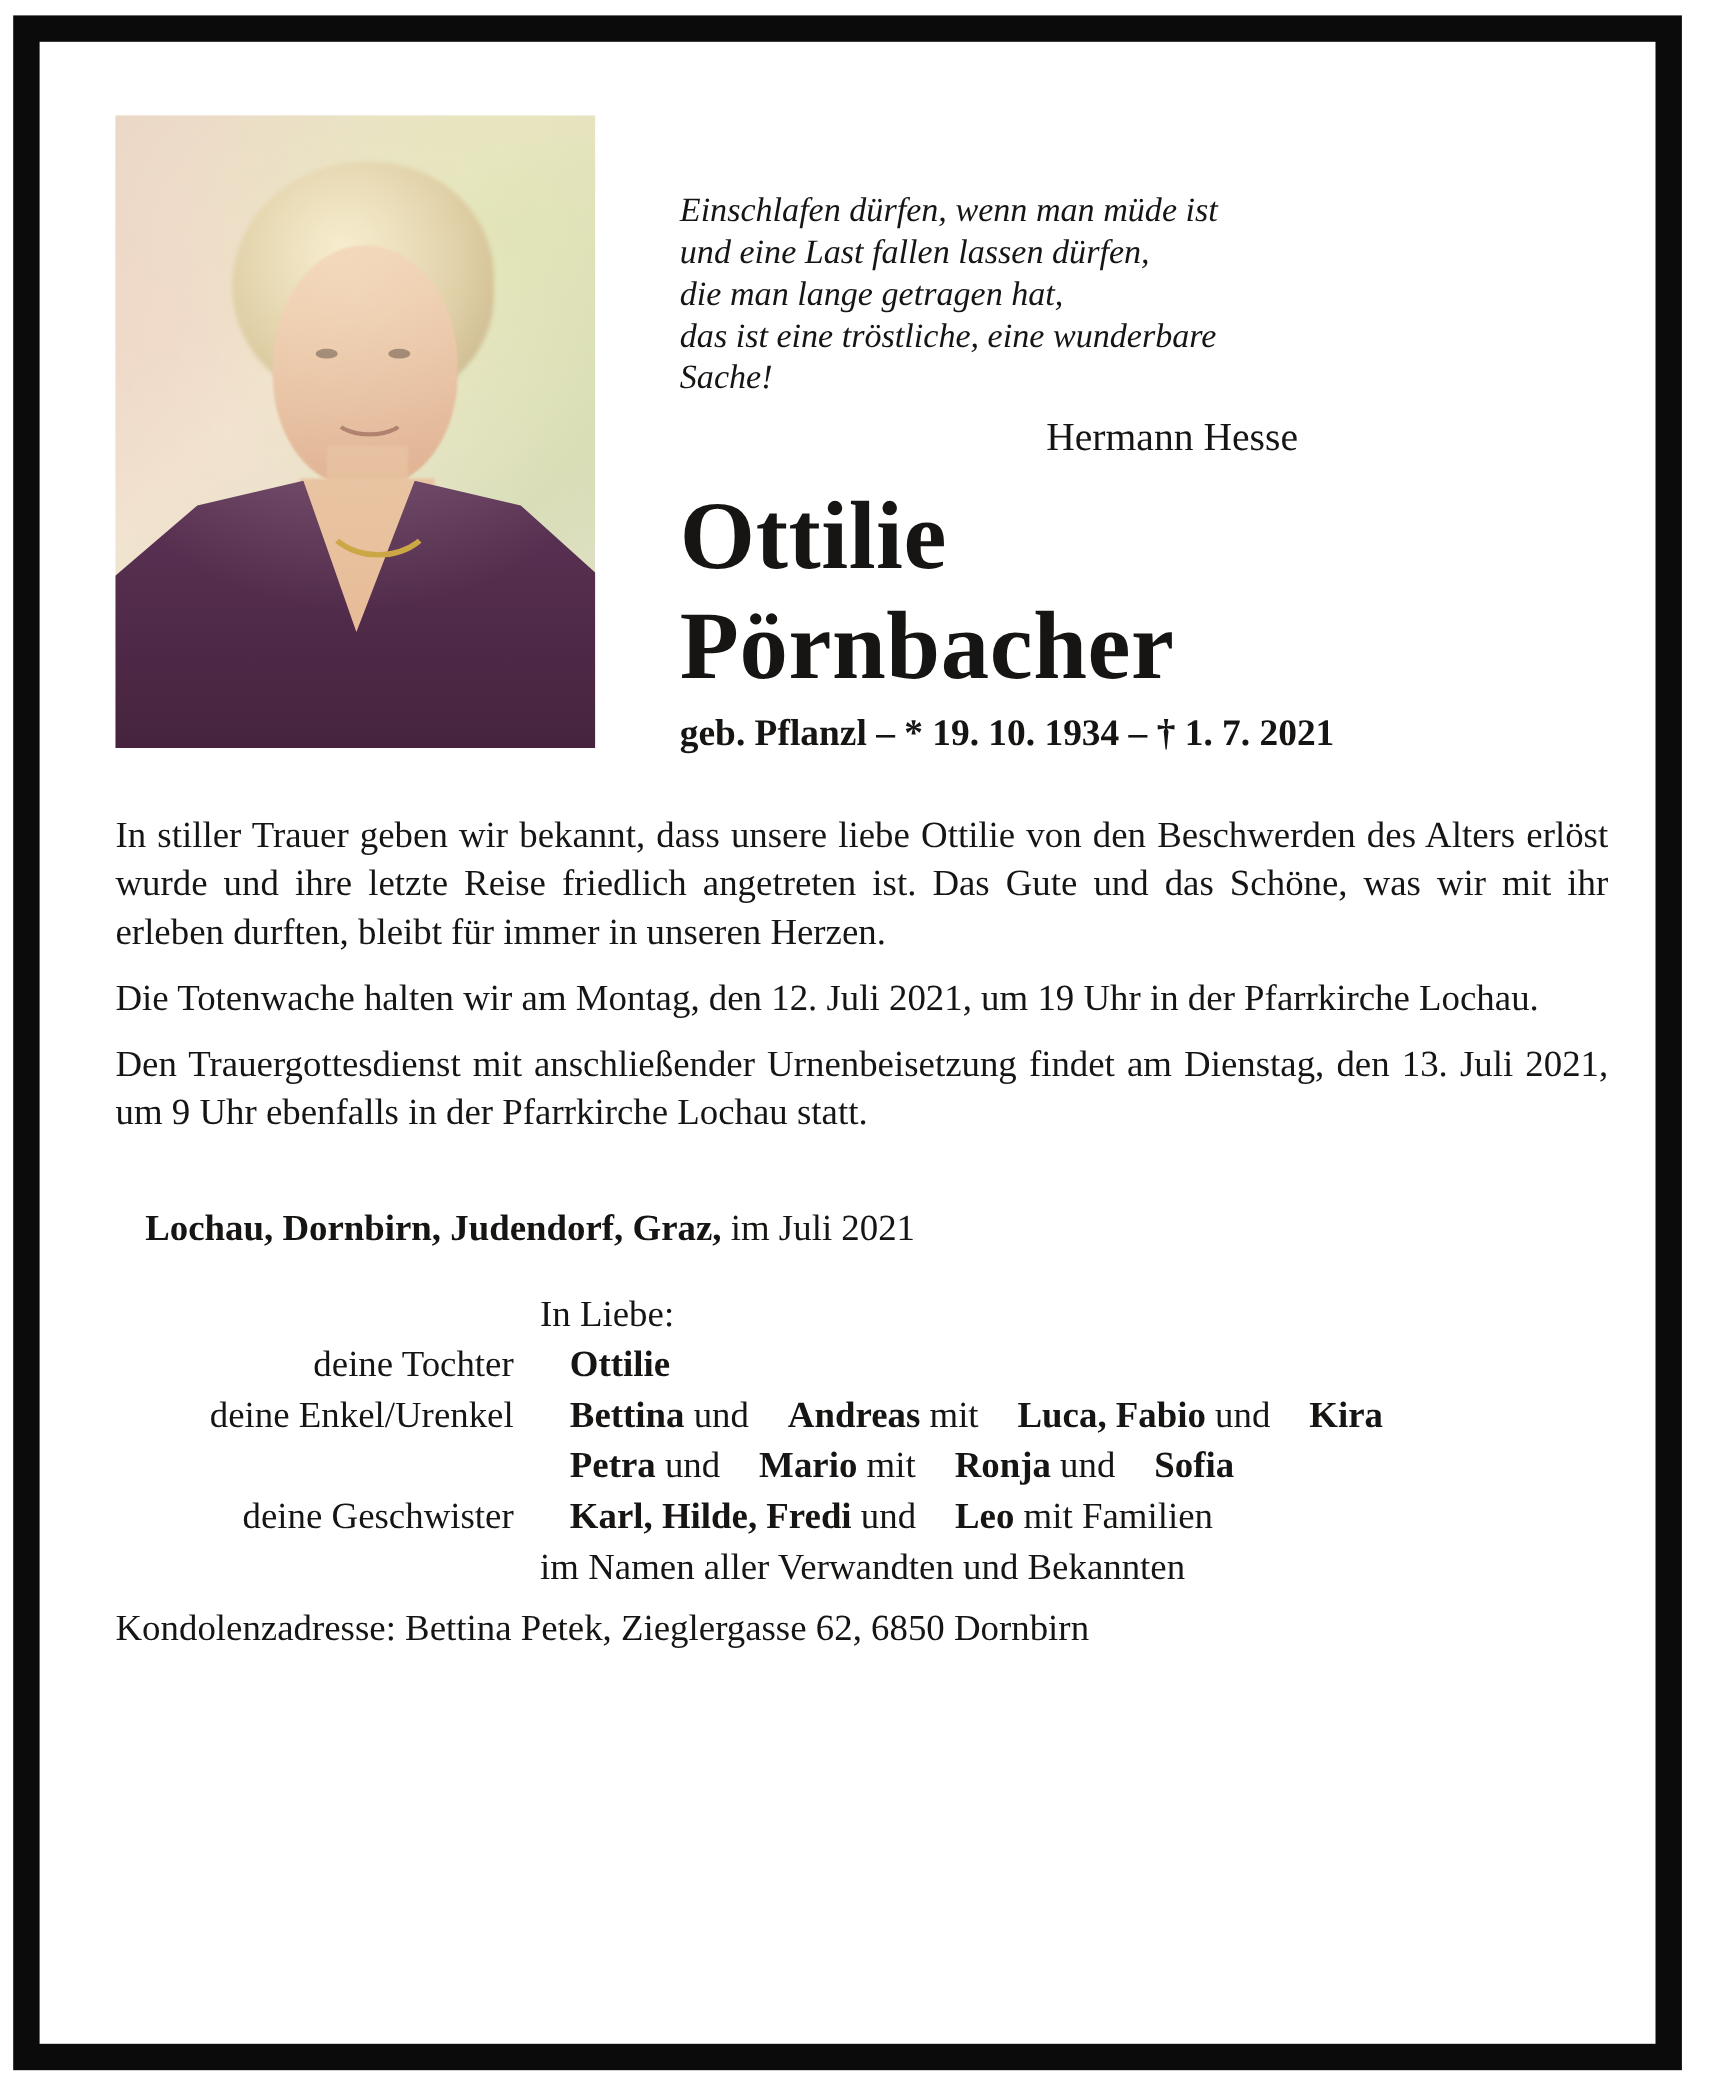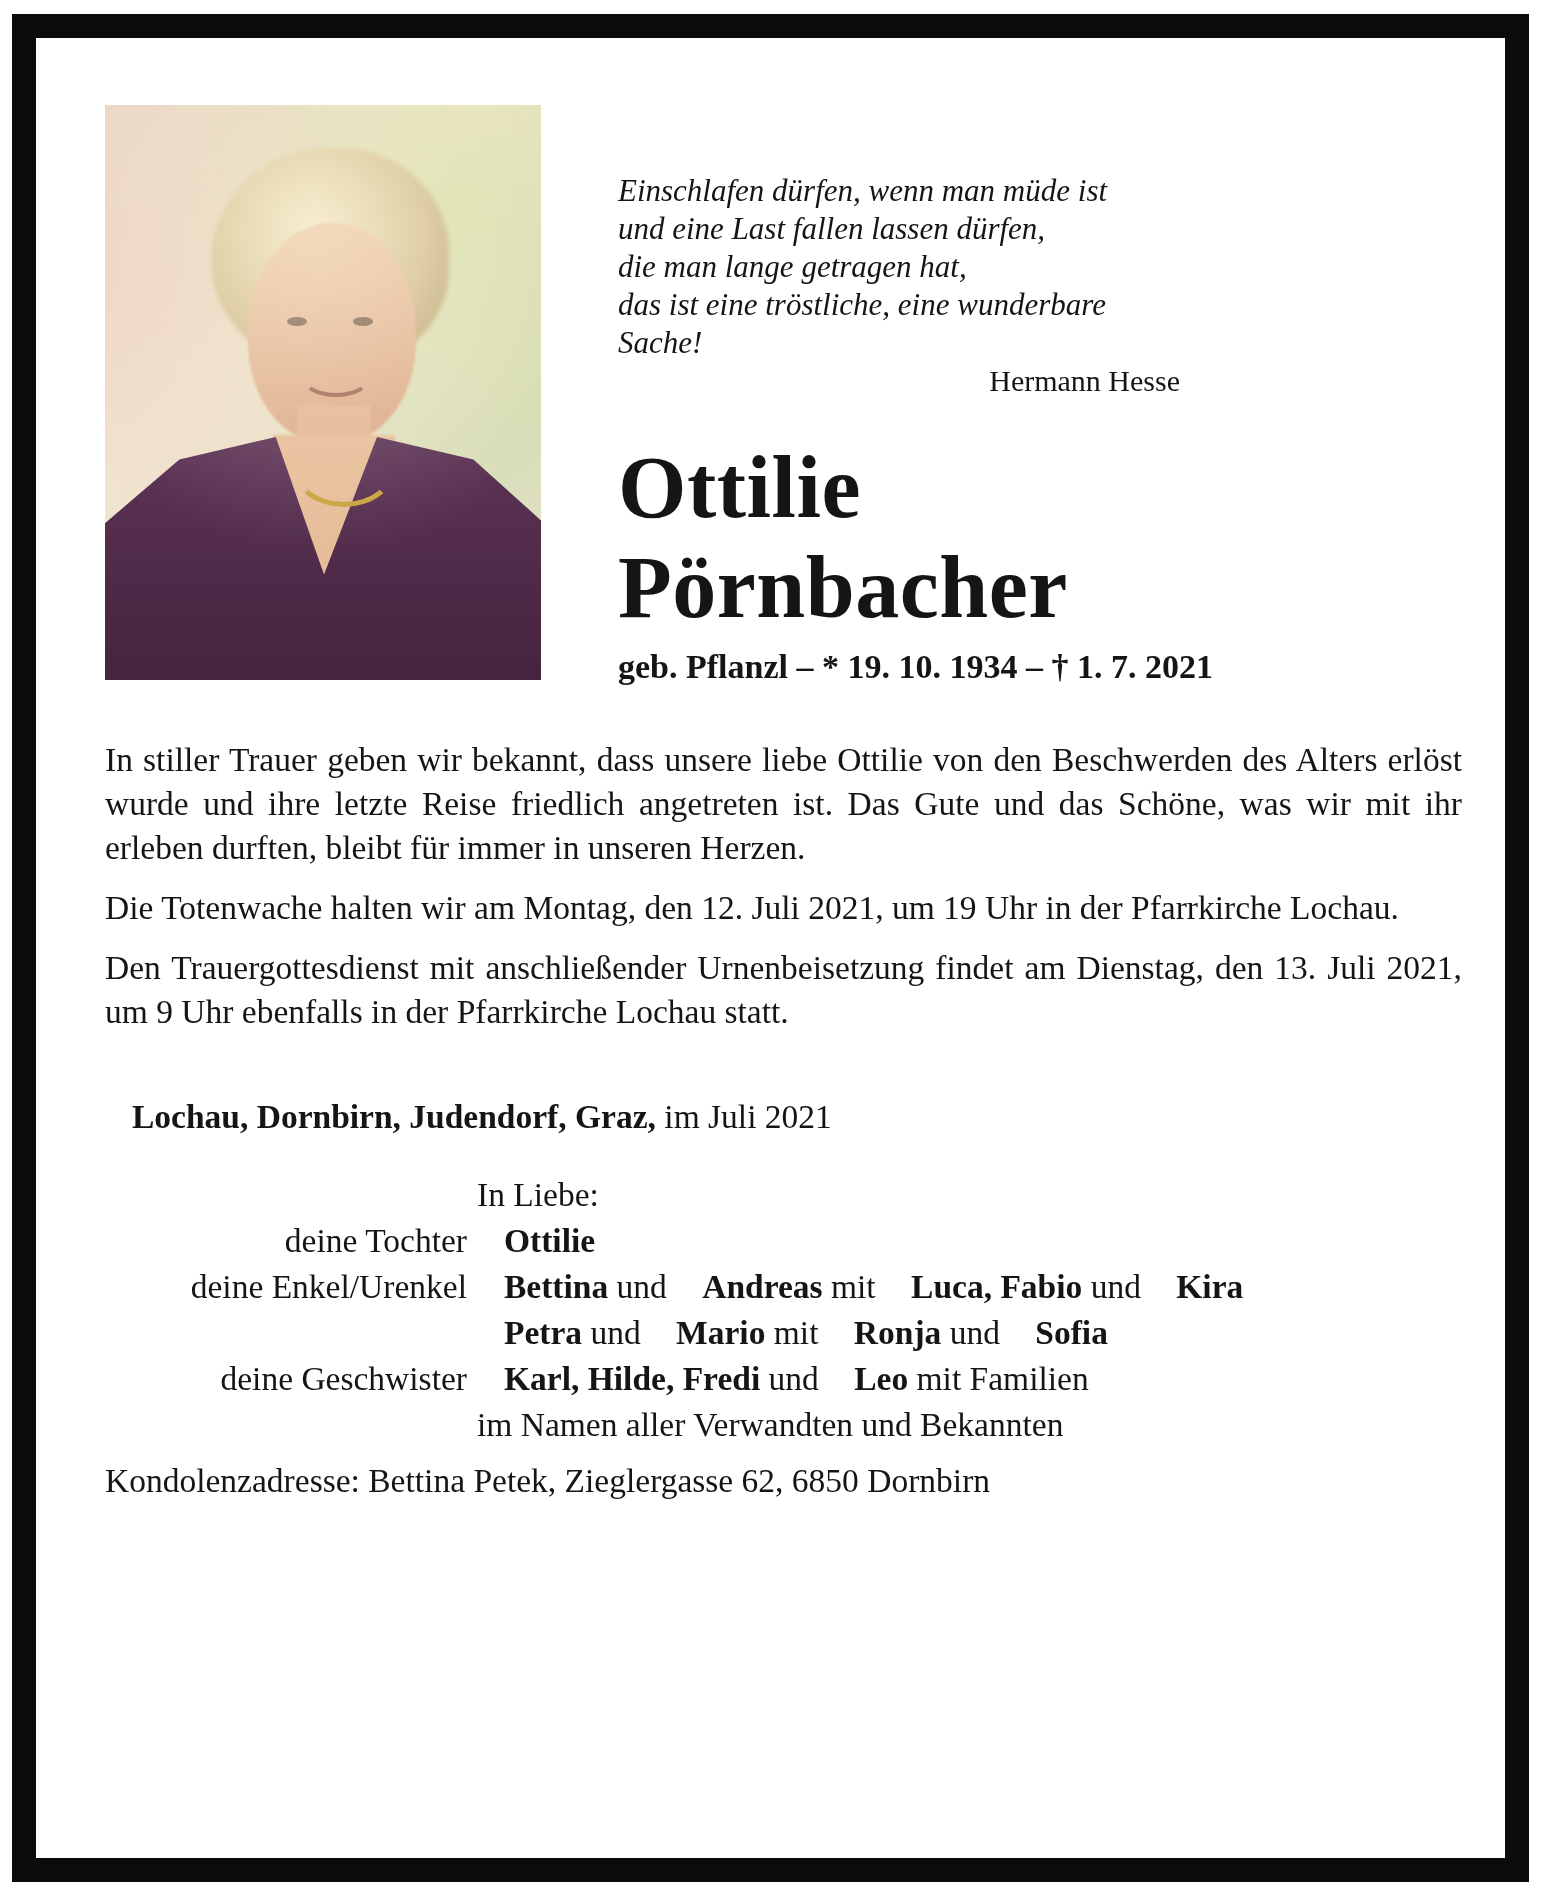--- a/index.html
+++ b/index.html
@@ -93,22 +93,23 @@
   
   .quote-block {
     position: absolute;
     left: 618px; top: 172px;
     width: 572px;
     font-style: italic;
     font-size: 31px;
     line-height: 38px;
   }
   .quote-attribution {
+    margin-top: 16px;
     font-style: normal;
-    font-size: 30px;
+    font-size: 36px;
     text-align: right;
     padding-right: 10px;
   }
 
   
   .name-block {
     position: absolute;
     left: 618px; top: 438px;
     font-weight: bold;
     font-size: 88px;
@@ -141,21 +142,21 @@
   .b { font-weight: bold; margin-left: 27px; }
 
   
   .family-block {
     position: absolute;
     left: 105px; top: 1172px;
     width: 1357px;
     font-size: 33.5px;
     line-height: 46px;
   }
-  .family-row { display: flex; }
+  .family-row { display: flex; gap: 14px; }
   .family-label {
     width: 372px;
     text-align: right;
     padding-right: 10px;
     box-sizing: border-box;
     flex: 0 0 auto;
   }
   .family-names { flex: 1; }
 
   .condolence-line {

